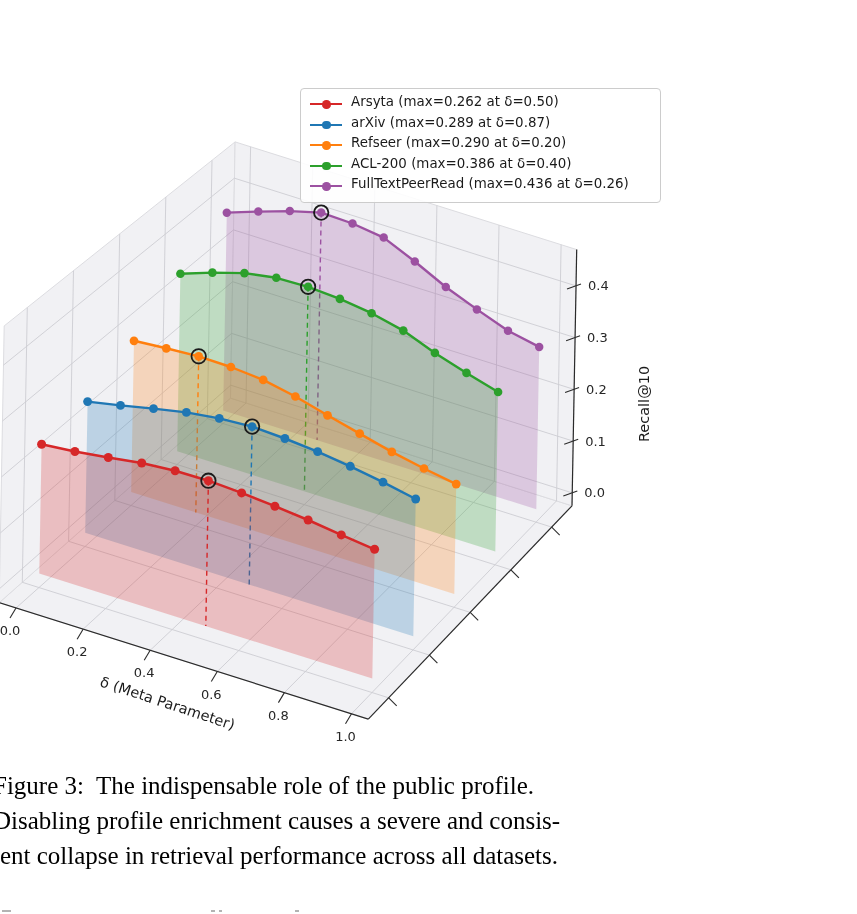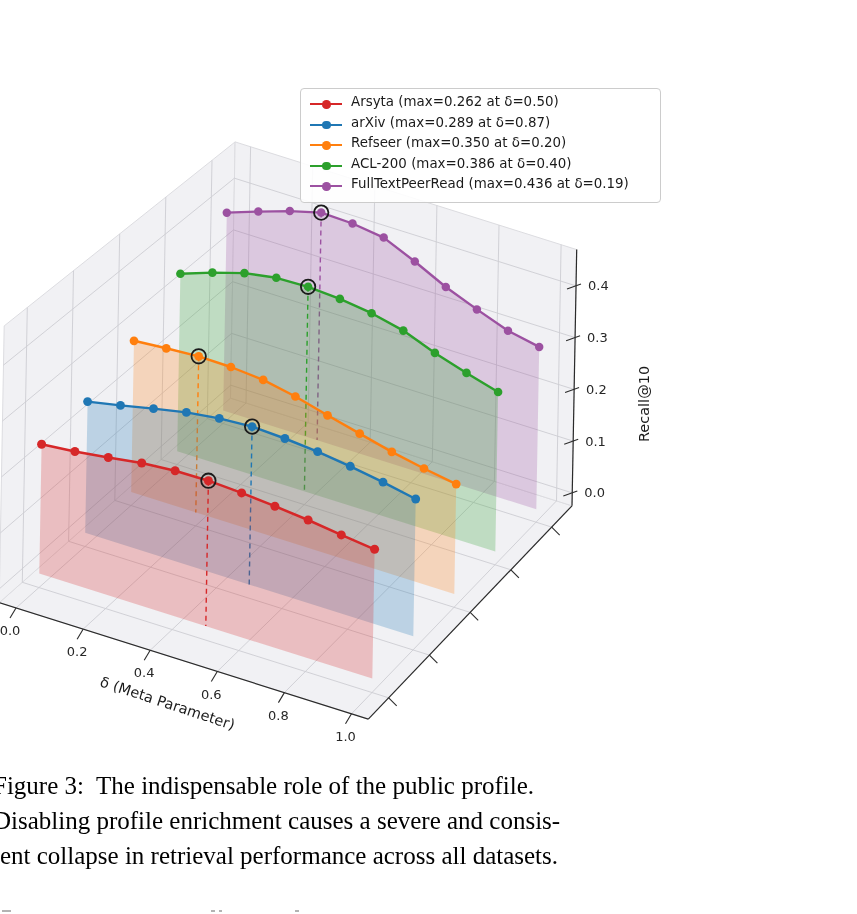--- a/index.html
+++ b/index.html
@@ -218,35 +218,35 @@
       <span class="lm-line"></span>
         <span class="lm-dot"></span>
     </span>
     <span class="legend-label">arXiv (max=0.289 at δ=0.87)</span>
   </div>
     <div class="legend-row">
     <span class="legend-marker" style="color: rgb(255, 127, 14);">
       <span class="lm-line"></span>
         <span class="lm-dot"></span>
     </span>
-    <span class="legend-label">Refseer (max=0.350 at δ=0.20)</span>
+    <span class="legend-label">Refseer (max=0.290 at δ=0.20)</span>
   </div>
     <div class="legend-row">
     <span class="legend-marker" style="color: rgb(44, 160, 44);">
       <span class="lm-line"></span>
         <span class="lm-dot"></span>
     </span>
     <span class="legend-label">ACL-200 (max=0.386 at δ=0.40)</span>
   </div>
     <div class="legend-row">
     <span class="legend-marker" style="color: rgb(156, 81, 161);">
       <span class="lm-line"></span>
         <span class="lm-dot"></span>
     </span>
-    <span class="legend-label">FullTextPeerRead (max=0.436 at δ=0.19)</span>
+    <span class="legend-label">FullTextPeerRead (max=0.436 at δ=0.26)</span>
   </div>
   </div>
 
 <div class="caption">
   <div>Figure 3:  The indispensable role of the public profile.</div>
   <div>Disabling profile enrichment causes a severe and consis-</div>
   <div>tent collapse in retrieval performance across all datasets.</div>
 </div>
 
 <div class="frag" style="left:2px;width:9px;"></div>

